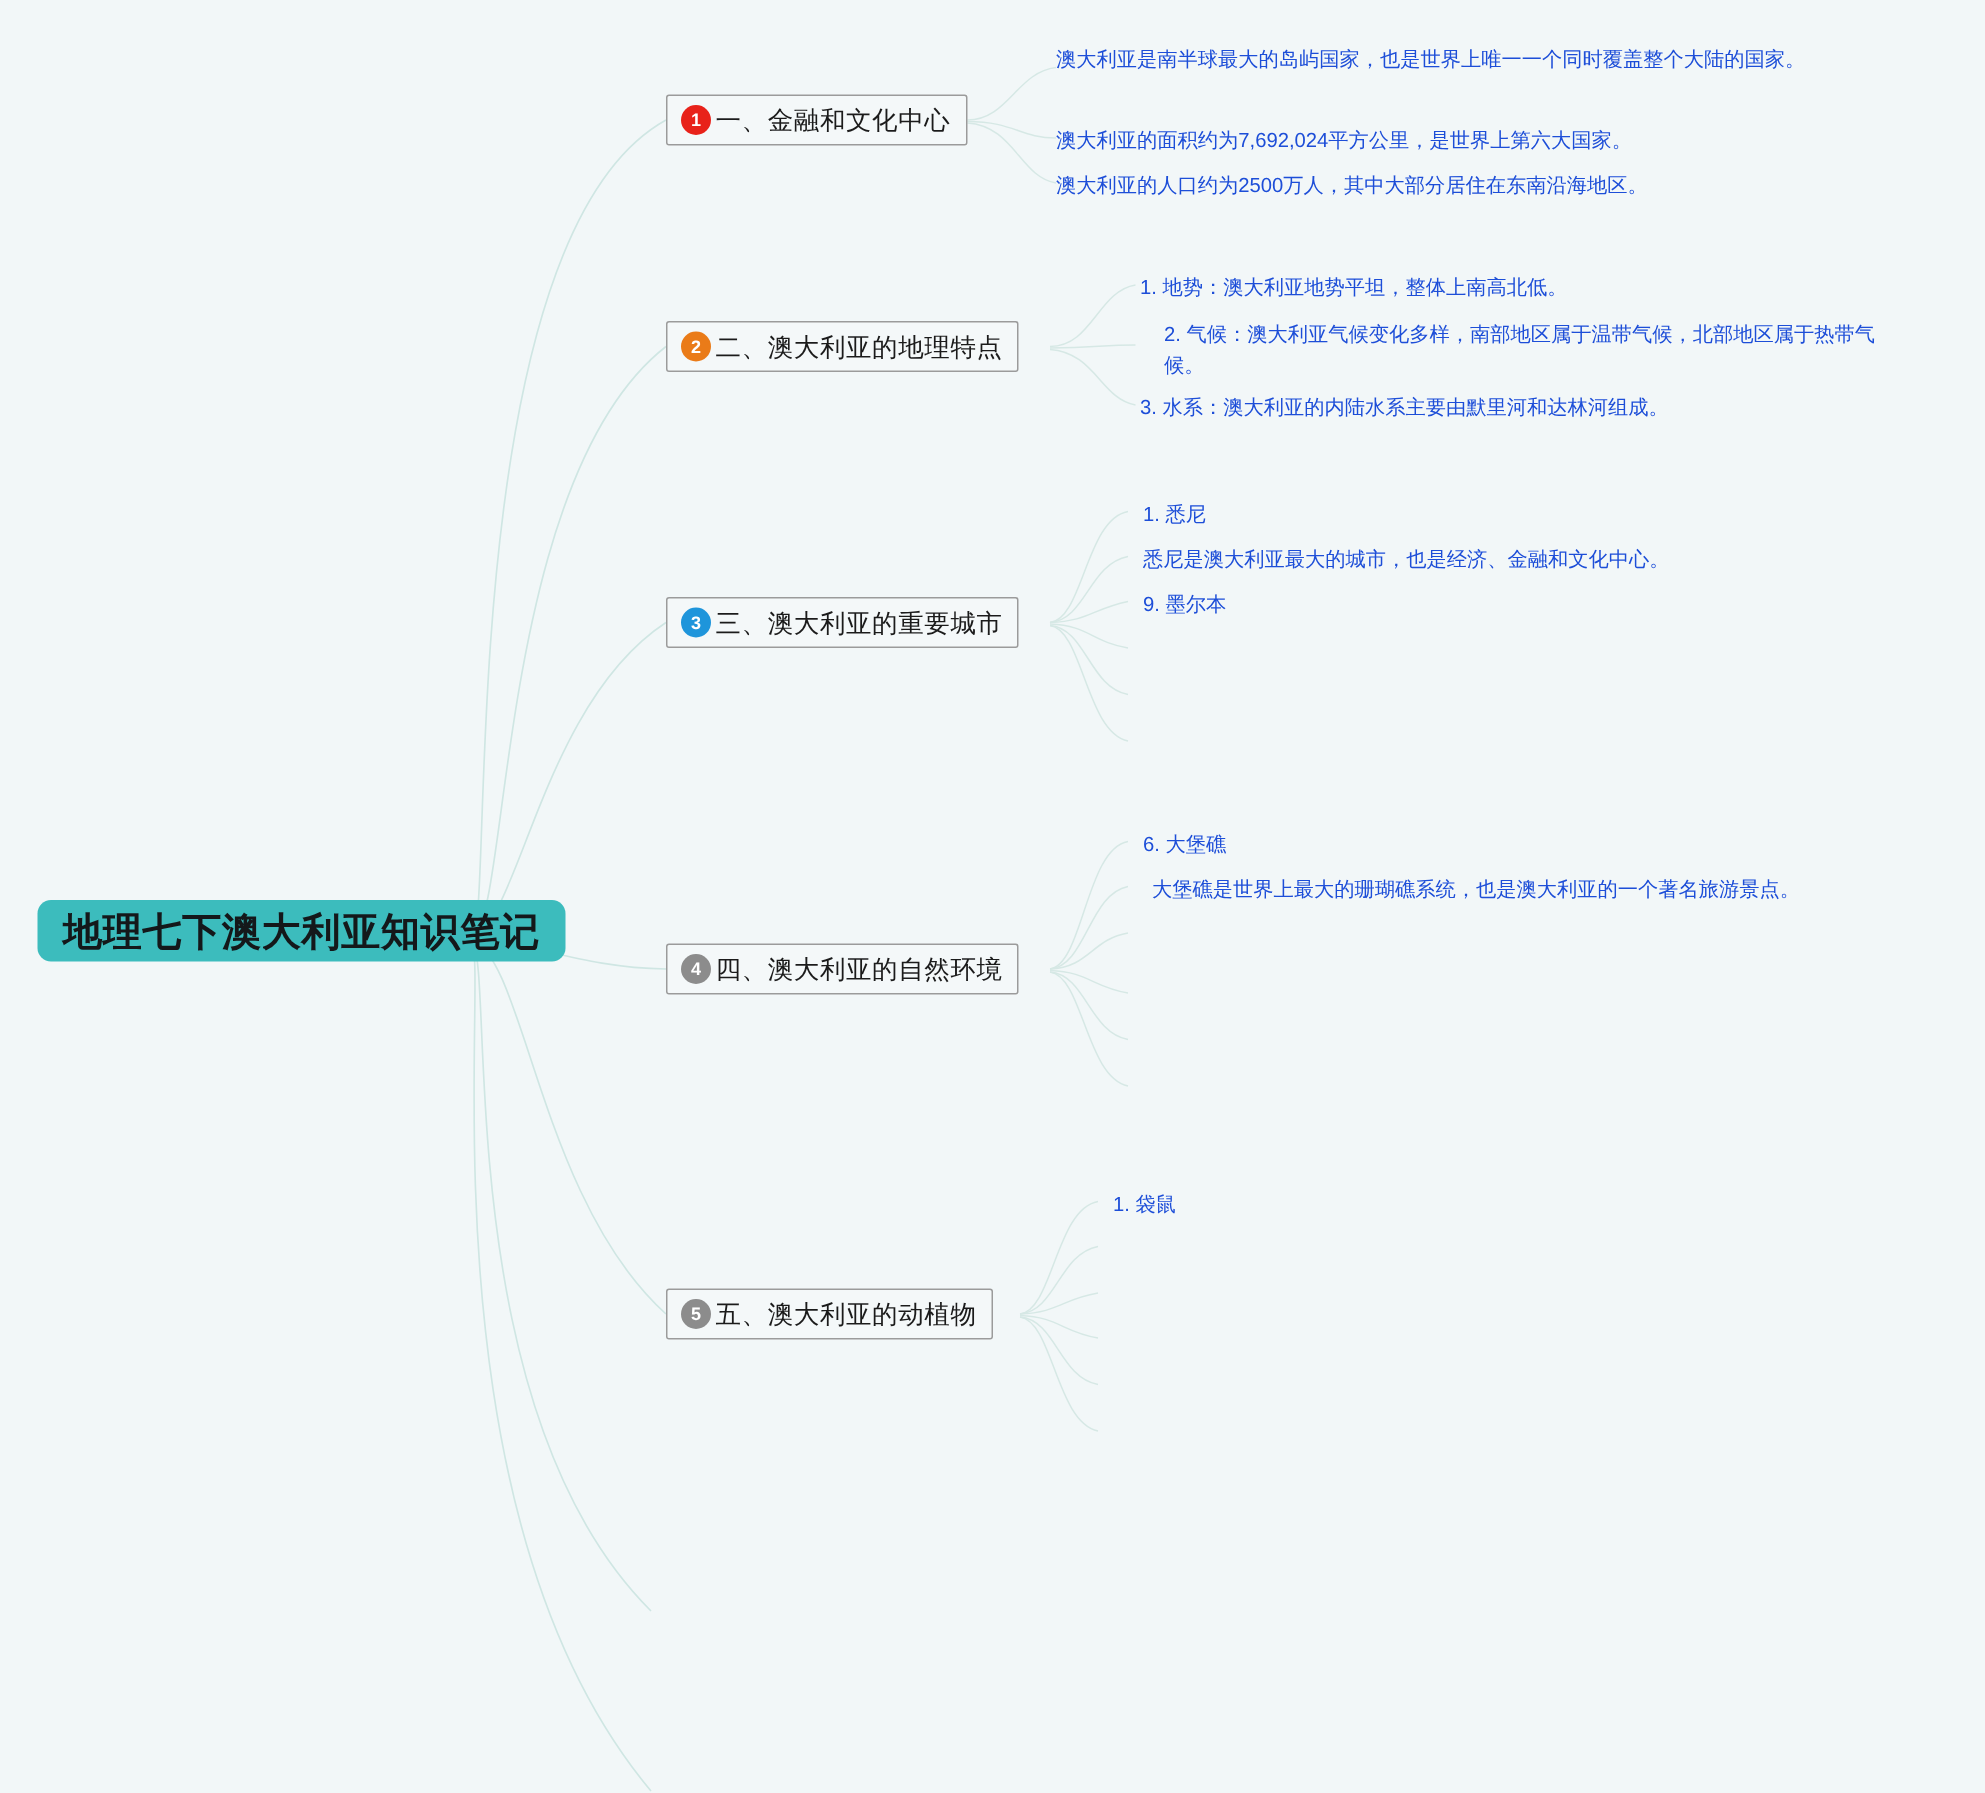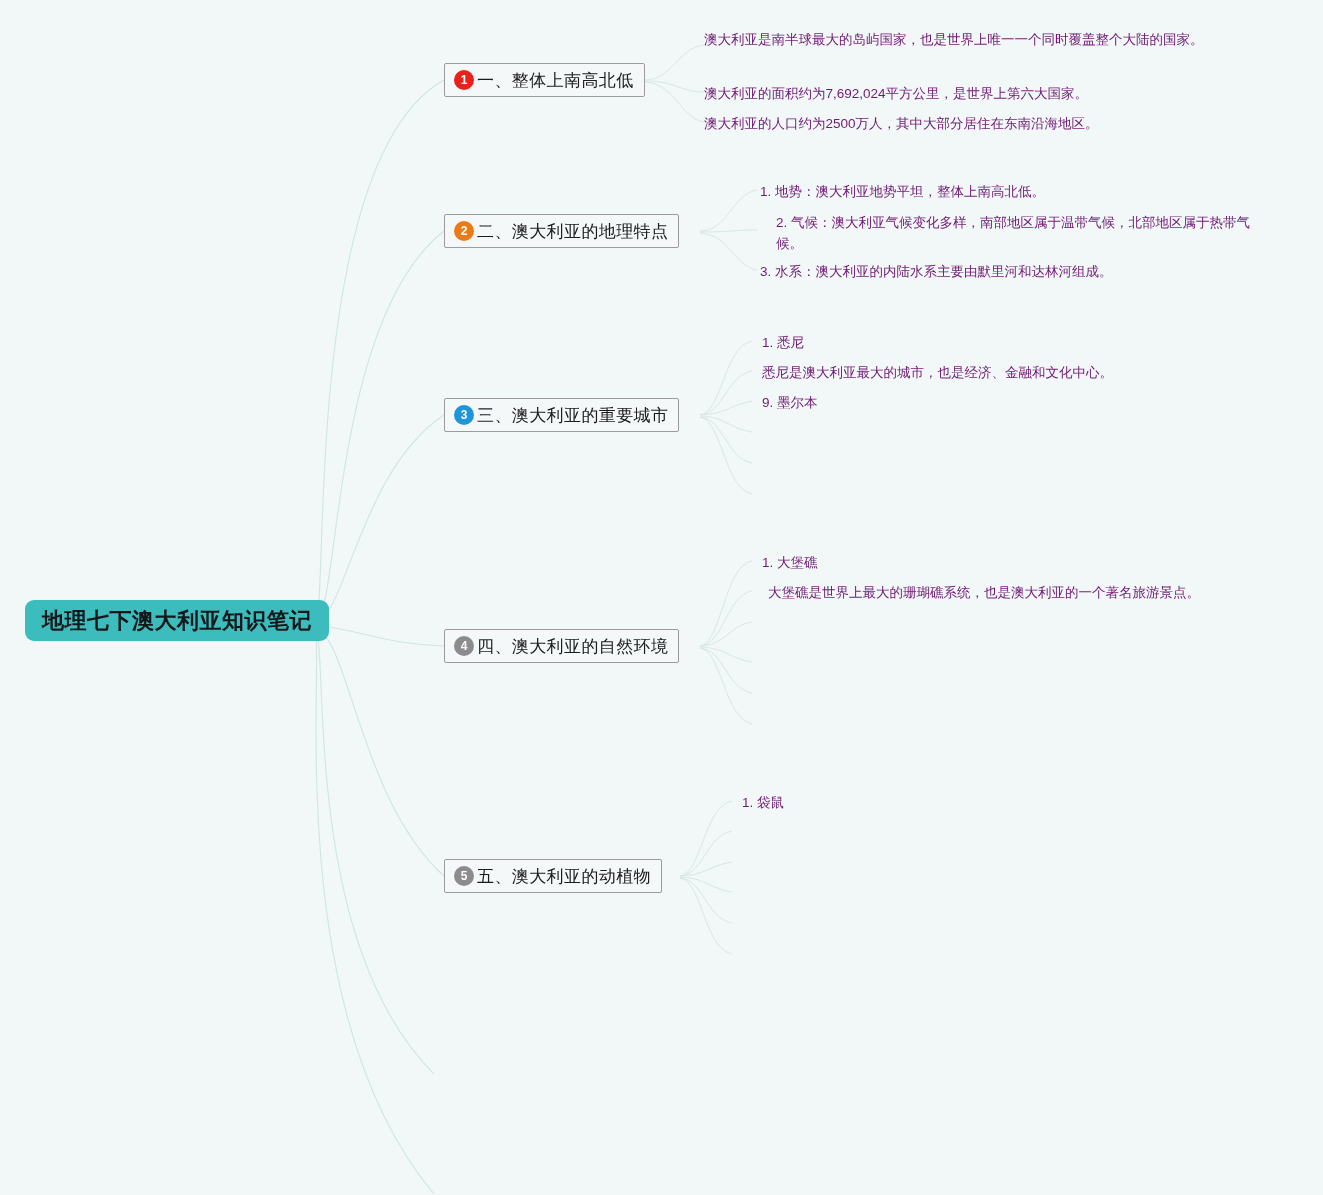--- a/index.html
+++ b/index.html
@@ -36,21 +36,21 @@
     height: 41px;
     box-sizing: border-box;
     padding: 0 17px;
     display: flex;
     align-items: center;
     background: #3cbcbd;
     border-radius: 9px;
     z-index: 5;
   }
   .root-node .root-label {
-    font-size: 22px;
+    font-size: 26px;
     font-weight: bold;
     color: #14181a;
     letter-spacing: 0.5px;
     white-space: nowrap;
     line-height: 1;
   }
 
   
   .topic-node {
     position: absolute;
@@ -83,21 +83,21 @@
     font-size: 17px;
     color: #1b1b1b;
     letter-spacing: 0.4px;
     line-height: 1;
   }
 
   
   .leaf {
     position: absolute;
     font-size: 13.5px;
-    color: #701a75;
+    color: #1d4ed8;
     line-height: 1.55;
     z-index: 4;
   }
   .leaf.wrapped {
     white-space: normal;
   }
   .leaf.nowrap {
     white-space: nowrap;
   }
 </style>
@@ -156,21 +156,21 @@
       <path d="M680 878 C 702 881, 704 948, 732 954"></path>
     </g>
   </svg>
 
   <div class="root-node">
     <span class="root-label">地理七下澳大利亚知识笔记</span>
   </div>
 
   <div class="topic-node" style="left:444px; top:63px;">
     <span class="topic-badge" style="background:#e8221a;">1</span>
-    <span class="topic-label">一、整体上南高北低</span>
+    <span class="topic-label">一、金融和文化中心</span>
   </div>
   <div class="leaf wrapped" style="left:704px; top:30px; width:500px;">澳大利亚是南半球最大的岛屿国家，也是世界上唯一一个同时覆盖整个大陆的国家。</div>
   <div class="leaf nowrap" style="left:704px; top:84px;">澳大利亚的面积约为7,692,024平方公里，是世界上第六大国家。</div>
   <div class="leaf nowrap" style="left:704px; top:114px;">澳大利亚的人口约为2500万人，其中大部分居住在东南沿海地区。</div>
 
   <div class="topic-node" style="left:444px; top:214px;">
     <span class="topic-badge" style="background:#ea7b18;">2</span>
     <span class="topic-label">二、澳大利亚的地理特点</span>
   </div>
   <div class="leaf nowrap" style="left:760px; top:182px;">1. 地势：澳大利亚地势平坦，整体上南高北低。</div>
@@ -182,21 +182,21 @@
     <span class="topic-label">三、澳大利亚的重要城市</span>
   </div>
   <div class="leaf nowrap" style="left:762px; top:333px;text-align:center;">1. 悉尼</div>
   <div class="leaf nowrap" style="left:762px; top:363px;">悉尼是澳大利亚最大的城市，也是经济、金融和文化中心。</div>
   <div class="leaf nowrap" style="left:762px; top:393px;">9. 墨尔本</div>
 
   <div class="topic-node" style="left:444px; top:629px;">
     <span class="topic-badge" style="background:#8c8c8c;">4</span>
     <span class="topic-label">四、澳大利亚的自然环境</span>
   </div>
-  <div class="leaf nowrap" style="left:762px; top:553px;">1. 大堡礁</div>
+  <div class="leaf nowrap" style="left:762px; top:553px;">6. 大堡礁</div>
   <div class="leaf nowrap" style="left:768px; top:583px;">大堡礁是世界上最大的珊瑚礁系统，也是澳大利亚的一个著名旅游景点。</div>
 
   <div class="topic-node" style="left:444px; top:859px;">
     <span class="topic-badge" style="background:#8c8c8c;">5</span>
     <span class="topic-label">五、澳大利亚的动植物</span>
   </div>
   <div class="leaf nowrap" style="left:742px; top:793px;">1. 袋鼠</div>
 
 </div>
 

